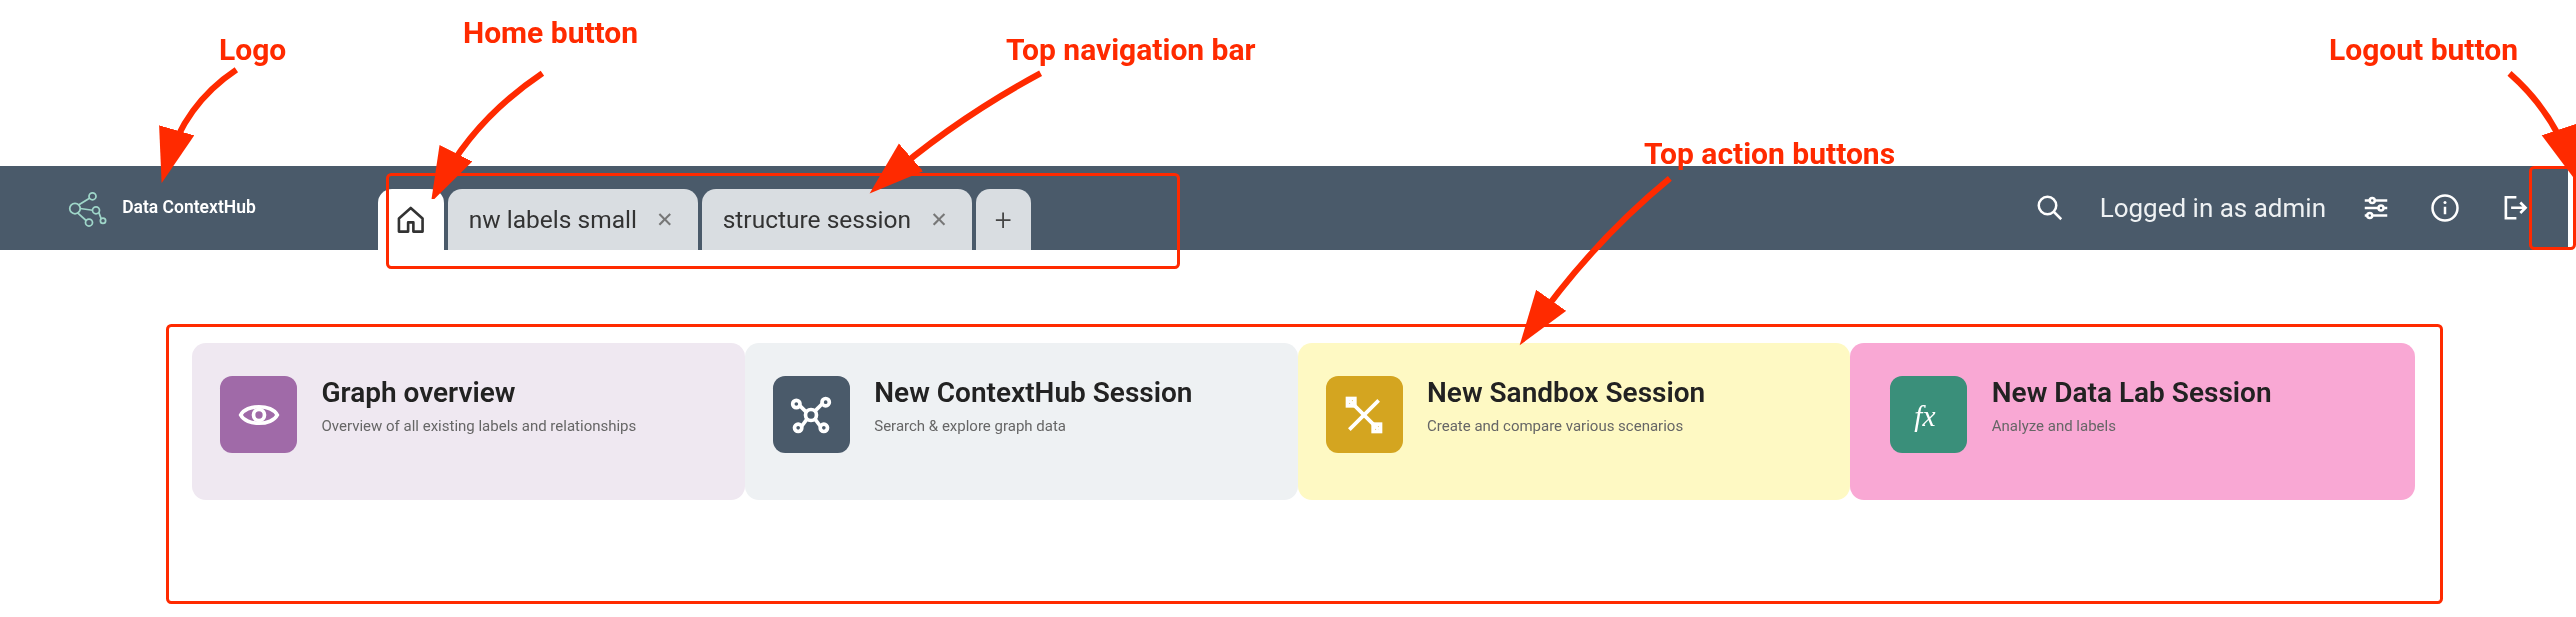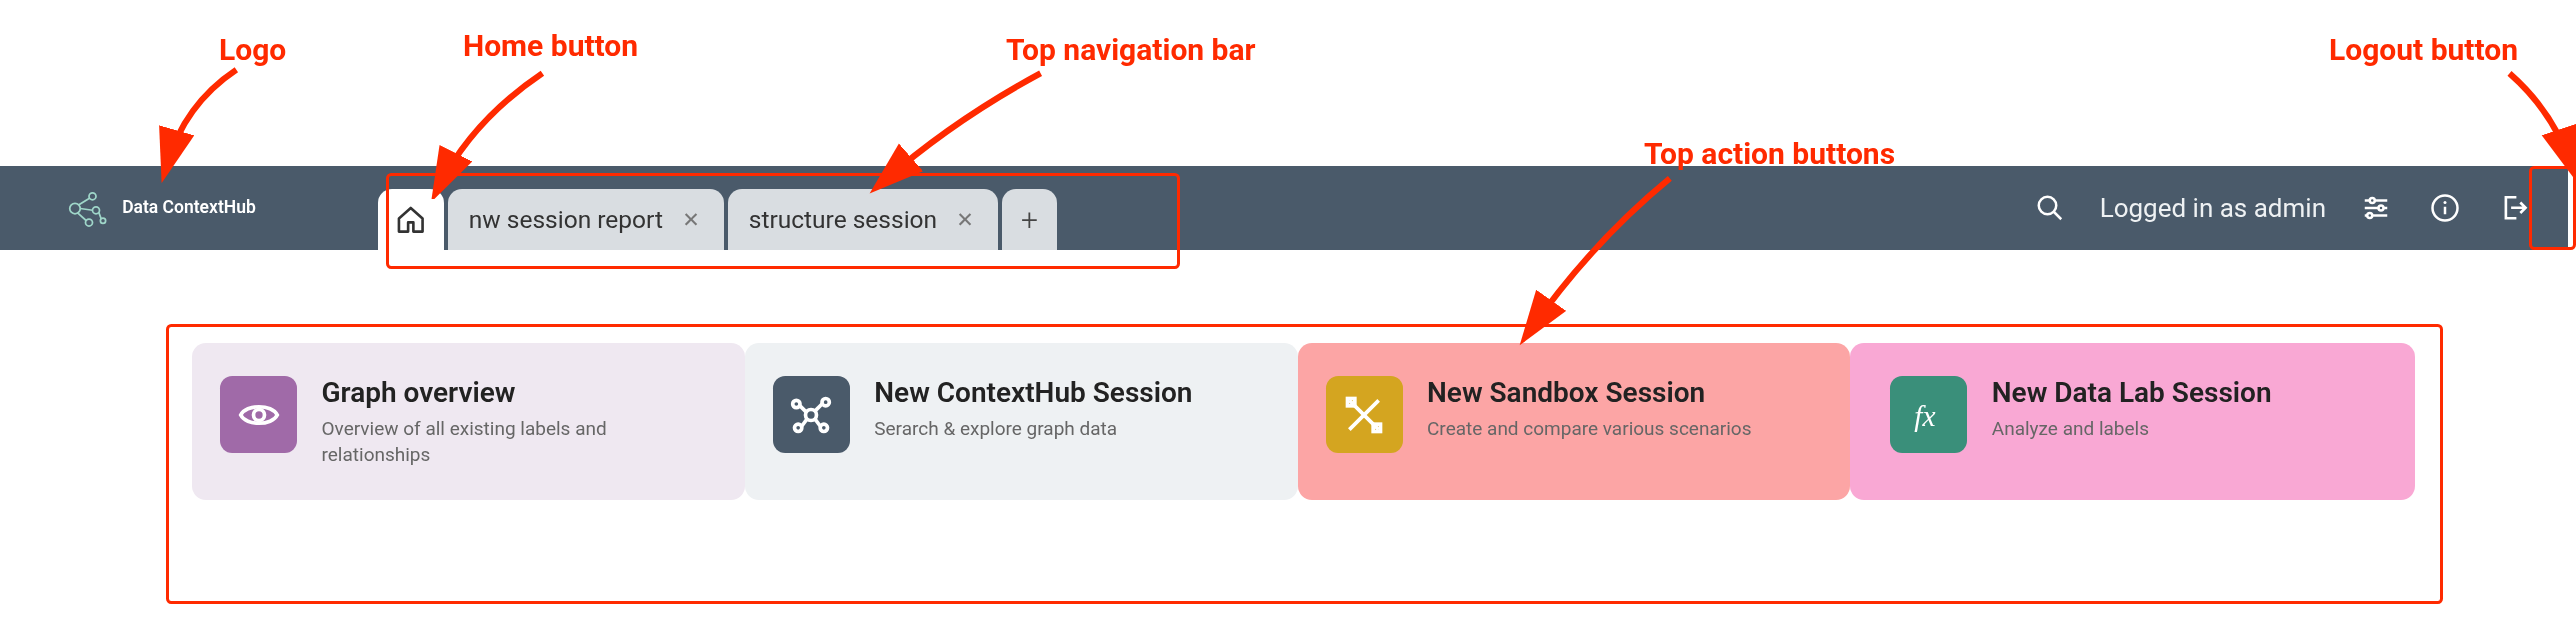--- a/index.html
+++ b/index.html
@@ -140,38 +140,38 @@
     justify-content: center;
     flex: 0 0 77px;
   }
   .card .card-text h3 {
     font-size: 28px;
     font-weight: 600;
     color: #222;
     margin-bottom: 7px;
   }
   .card .card-text p {
-    font-size: 19px;
+    font-size: 15px;
     color: #666;
     line-height: 1.35;
   }
   .card.purple { background: #efe8f1; }
   .card.purple .card-icon { background: #a06aa8; }
   .card.blue { background: #eef1f3; }
   .card.blue .card-icon { background: #4a5a6a; }
-  .card.gold { background: #fca5a5; }
+  .card.gold { background: #fef9c3; }
   .card.gold .card-icon { background: #d4a520; }
   .card.teal { background: #f9a8d4; padding-left: 40px; }
   .card.teal .card-icon { background: #3a8f7a; }
 </style>
 </head>
 <body>
 
 <div class="annotation" style="left:219px; top:31.5px;">Logo</div>
-<div class="annotation" style="left:463px; top:28px;">Home button</div>
+<div class="annotation" style="left:463px; top:15px;">Home button</div>
 <div class="annotation" style="left:1006px; top:31.5px;">Top navigation bar</div>
 <div class="annotation" style="left:1644px; top:136px;">Top action buttons</div>
 <div class="annotation" style="left:2317px; top:31.5px;margin-left:12px;">Logout button</div>
 
 <svg class="annotation-arrow" style="left:149px; top:61px;" width="105" height="122" viewBox="0 0 120 140">
   <defs>
       <marker id="ah1" markerWidth="10" markerHeight="10" refX="6" refY="3" orient="auto">
         <path d="M0,0 L0,6 L9,3 z" fill="#ff2a00"></path>
       </marker>
     </defs>
@@ -232,21 +232,21 @@
     <div class="logo-text">Data ContextHub</div>
   </div>
 
   <div class="tabs">
     <div class="tab active home">
       <svg width="31.5" height="31.5" viewBox="0 0 24 24">
         <path d="M3 11 L12 3 L21 11 V21 H14 V14 H10 V21 H3 Z" fill="none" stroke="#333" stroke-width="2" stroke-linejoin="round"></path>
       </svg>
     </div>
     <div class="tab">
-      <span>nw session report</span>
+      <span>nw labels small</span>
       <span class="close-x">✕</span>
     </div>
     <div class="tab">
       <span>structure session</span>
       <span class="close-x">✕</span>
     </div>
     <div class="tab plus">
       <span>+</span>
     </div>
   </div>

